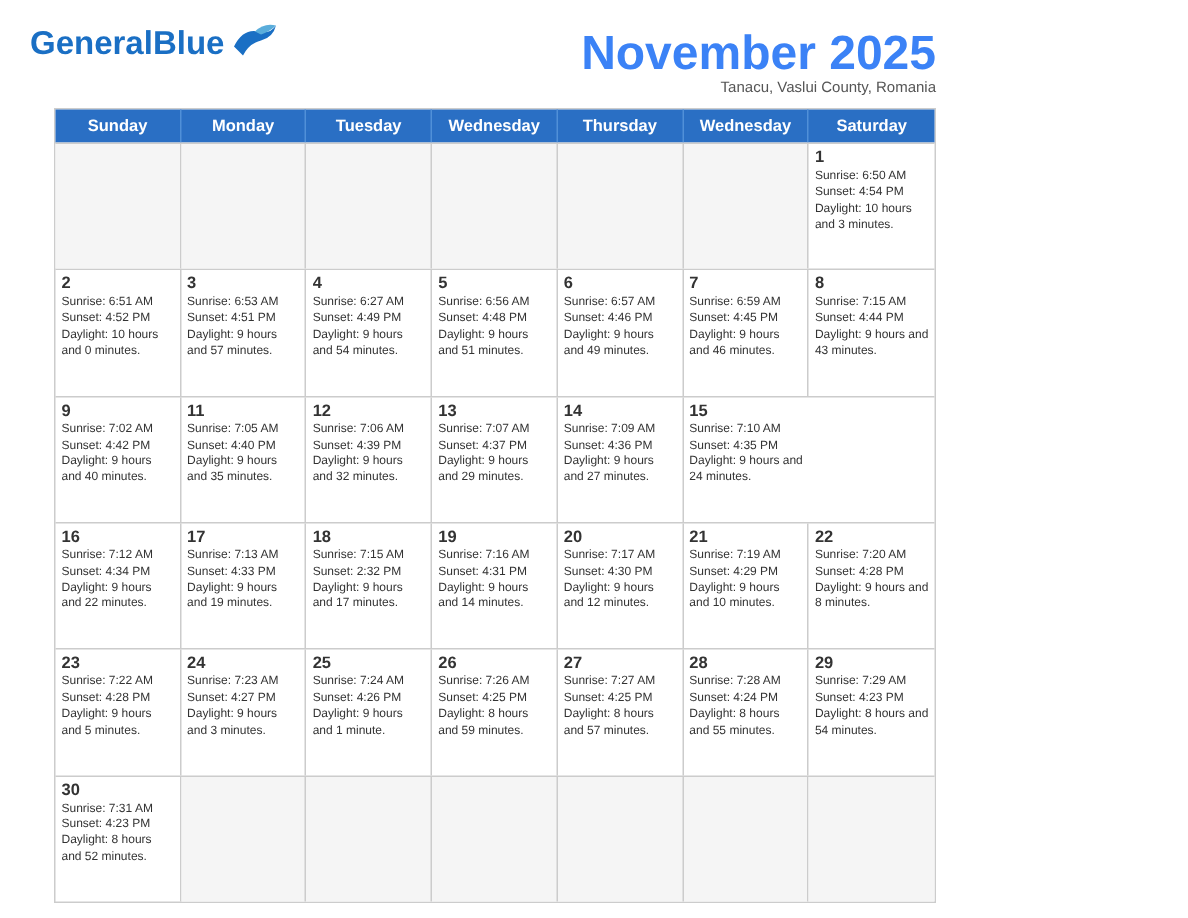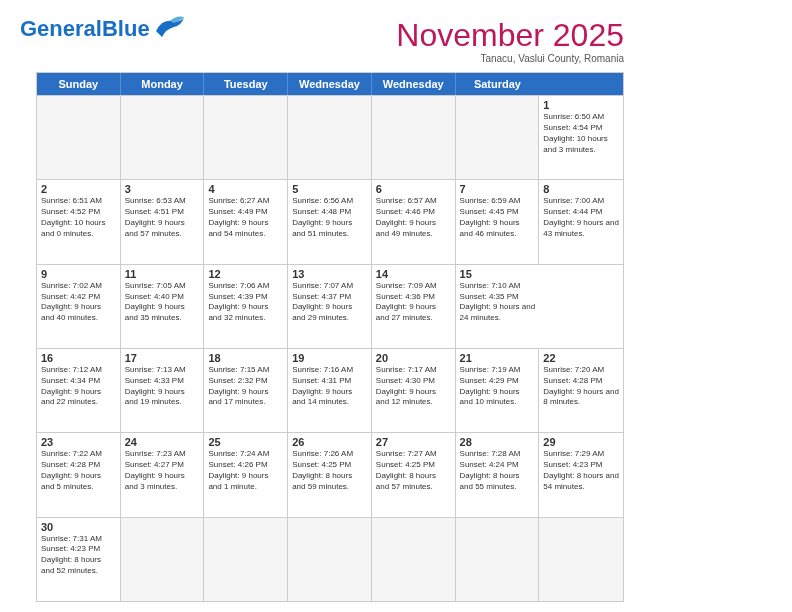--- a/index.html
+++ b/index.html
@@ -35,22 +35,22 @@
       line-height: 1;
     }
     .logo-text span {
       color: #1a6fc4;
     }
     .title-area {
       text-align: right;
     }
     .month-title {
       font-size: 32px;
-      font-weight: normal;
-      color: #be185d;
+      font-weight: bold;
+      color: #3b82f6;
       line-height: 1.1;
     }
     .subtitle {
       font-size: 10px;
       color: #555;
     }
     .calendar {
       flex: 1;
       display: flex;
       flex-direction: column;
@@ -136,20 +136,21 @@
       <div class="subtitle">Tanacu, Vaslui County, Romania</div>
     </div>
   </div>
 
   <div class="calendar">
     <div class="day-headers">
     <div class="day-header">Sunday</div>
         <div class="day-header">Monday</div>
         <div class="day-header">Tuesday</div>
         <div class="day-header">Wednesday</div>
+        <div class="day-header">Thursday</div>
         <div class="day-header">Wednesday</div>
         <div class="day-header">Saturday</div>
       </div>
     <div class="calendar-body">
     <div class="week-row">
           <div class="day-cell empty"></div>
           <div class="day-cell empty"></div>
           <div class="day-cell empty"></div>
           <div class="day-cell empty"></div>
           <div class="day-cell empty"></div>
@@ -200,21 +201,21 @@
           </div>
           <div class="day-cell">
             <span class="day-num">7</span>
             <div class="day-info">Sunrise: 6:59 AM
 Sunset: 4:45 PM
 Daylight: 9 hours
 and 46 minutes.</div>
           </div>
           <div class="day-cell">
             <span class="day-num">8</span>
-            <div class="day-info">Sunrise: 7:00 AM
+            <div class="day-info">Sunrise: 7:15 AM
 Sunset: 4:44 PM
 Daylight: 9 hours
 and 43 minutes.</div>
           </div>
         </div>
         <div class="week-row">
           <div class="day-cell">
             <span class="day-num">9</span>
             <div class="day-info">Sunrise: 7:02 AM
 Sunset: 4:42 PM

